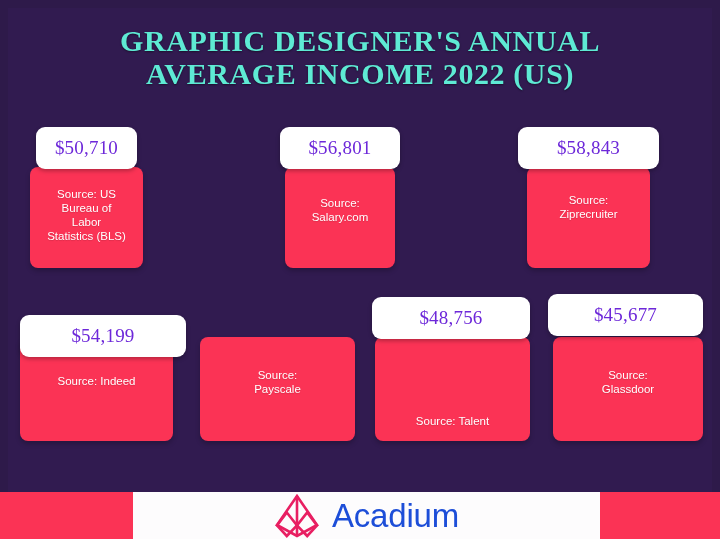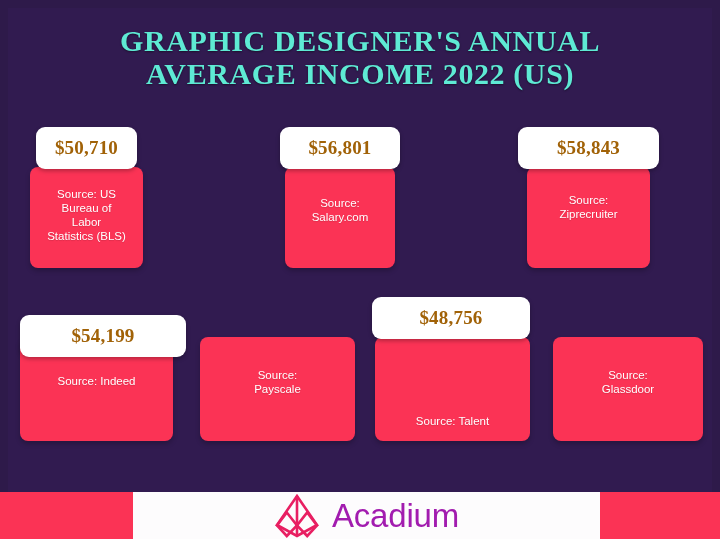--- a/index.html
+++ b/index.html
@@ -71,24 +71,24 @@
     position: absolute;
     background: #ffffff;
     border-radius: 9px;
     box-shadow: 0 2px 4px rgba(0,0,0,0.28);
     display: flex;
     align-items: center;
     justify-content: center;
   }
   .card-value {
     font-family: "Liberation Serif", "DejaVu Serif", serif;
-    font-weight: bold;
+    font-weight: normal;
     font-size: 19px;
     letter-spacing: 0.2px;
-    color: #a16207;
+    color: #6d28d9;
   }
 
   
   #footer {
     position: absolute;
     left: 0; bottom: 0;
     width: 720px; height: 47px;
     background: #fb3355;
     z-index: 4;
   }
@@ -101,21 +101,21 @@
     align-items: center;
     justify-content: center;
     gap: 12px;
   }
   #brand-mark { display: block; }
   #brand-name {
     font-family: "Liberation Sans", sans-serif;
     font-size: 33px;
     font-weight: normal;
     letter-spacing: -0.2px;
-    color: #a21caf;
+    color: #1d4ed8;
     line-height: 1;
   }
 </style>
 </head>
 <body>
 
 <div id="infographic">
 
   <div id="inner-frame"></div>
 
@@ -172,20 +172,23 @@
     <div class="card-source" style="top:37px;margin-top:40px;">Source: Talent</div>
     <div class="card-label" style="left:-3px; top:-40px; width:158px; height:42px;">
       <span class="card-value">$48,756</span>
     </div>
   </div>
 
   <div class="card" style="left:553px; top:337px; width:150px; height:104px;">
     <div class="card-body"></div>
     <div class="card-source" style="top:31px;">Source:
 Glassdoor</div>
+    <div class="card-label" style="left:-5px; top:-43px; width:155px; height:42px;">
+      <span class="card-value">$45,677</span>
+    </div>
   </div>
 
   <div id="footer">
     <div id="footer-plate">
       <svg id="brand-mark" width="46" height="44" viewBox="0 0 46 44" fill="none">
 
         <path d="M23 2 L43 31 L23 42 L3 31 Z" stroke="#e81f62" stroke-width="2.6" fill="none"></path>
 
         <path d="M12.8 18.5 L23 31.5 L12.8 42 L3 31.5 Z" stroke="#e81f62" stroke-width="2.6" fill="none"></path>
 

